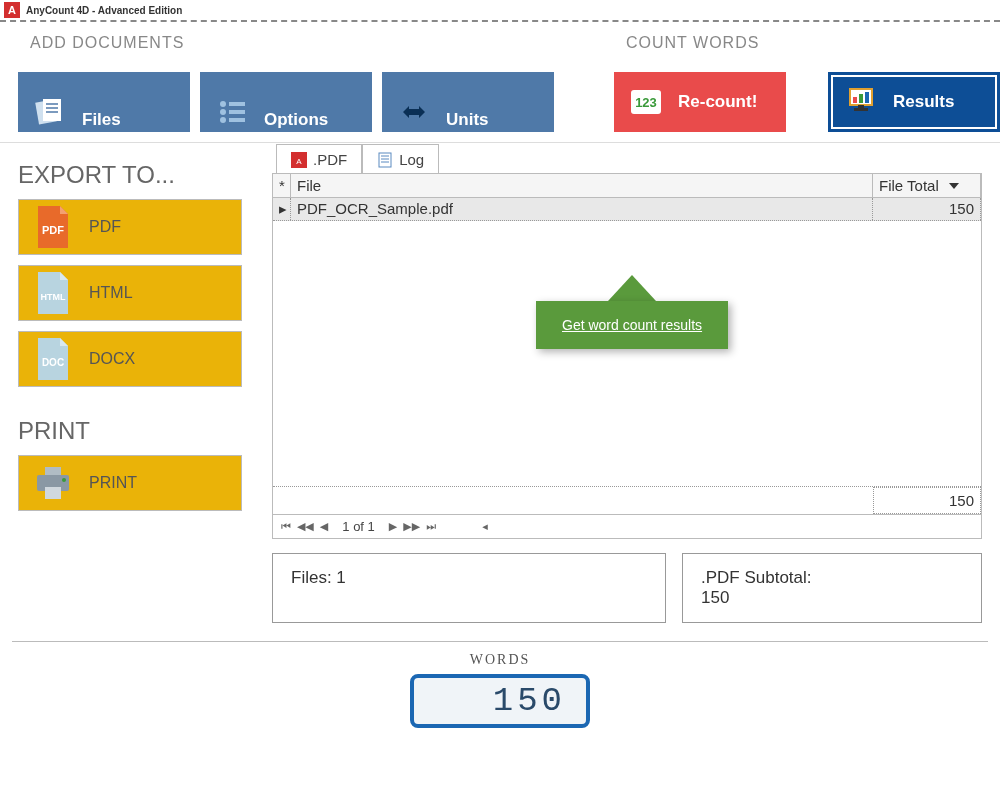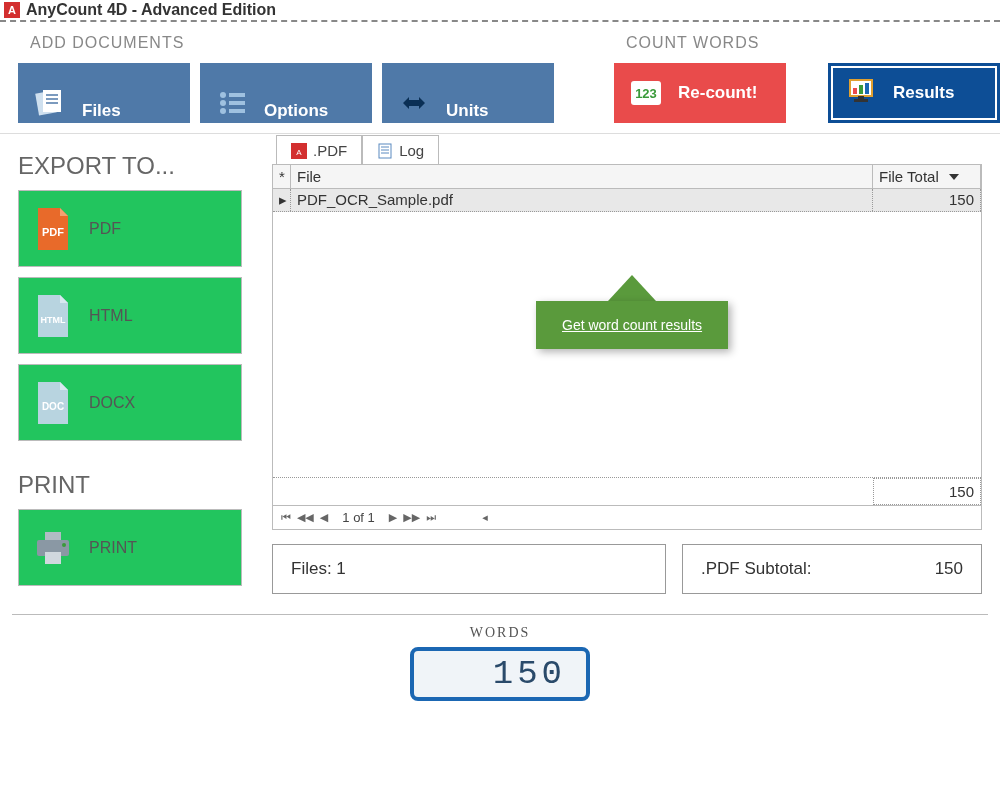--- a/index.html
+++ b/index.html
@@ -1,36 +1,36 @@
 <!DOCTYPE html>
 <html><head>
 <meta charset="utf-8">
 <style>
 * { box-sizing: border-box; margin: 0; padding: 0; }
 body { font-family: "Segoe UI", Arial, sans-serif; font-size: 14px; color: #333; background: #fff; width: 1000px; height: 790px; overflow: hidden; position: relative; }
 
 .titlebar { display: flex; align-items: center; height: 22px; border-bottom: 2px dashed #888; padding-left: 4px; }
 .titlebar .app-icon { width: 16px; height: 16px; background: #d32f2f; color: #fff; font-weight: bold; font-size: 11px; display: flex; align-items: center; justify-content: center; margin-right: 6px; }
-.titlebar .title { font-weight: bold; font-size: 16px; }
+.titlebar .title { font-weight: bold; font-size: 10px; }
 
 .ribbon { display: flex; padding: 12px 18px 10px 18px; gap: 60px; border-bottom: 1px solid #ddd; }
 .group-section { display: flex; flex-direction: column; }
-.group-label { color: #888; font-size: 16px; letter-spacing: 1px; margin-bottom: 11px; padding-left: 12px; }
+.group-label { color: #888; font-size: 16px; letter-spacing: 1px; margin-bottom: 20px; padding-left: 12px; }
 .group-buttons { display: flex; gap: 10px; }
 
 .big-btn { width: 172px; height: 60px; display: flex; align-items: center; gap: 14px; padding-left: 12px; color: #fff; font-size: 17px; font-weight: 600; cursor: pointer; border: 2px solid transparent; }
 .big-btn.blue { background: #4f79a8; align-items: flex-end; }
 .big-btn.red { background: #e94b4b; }
 .big-btn.navy { background: #0d4e96; border: 3px solid #0d4e96; outline: 2px solid #fff; outline-offset: -5px; margin-left: 32px; }
 .big-btn .icon-wrap { width: 36px; height: 36px; display: flex; align-items: center; justify-content: center; }
 
 .content { display: flex; padding: 0 18px; gap: 26px; }
 .sidebar { width: 228px; padding-top: 12px; }
 .side-label { font-size: 24px; color: #666; margin-bottom: 10px; margin-top: 6px; }
-.side-btn { border: 1px solid #bbb; width: 224px; height: 77px; display: flex; align-items: center; gap: 16px; padding-left: 14px; cursor: pointer; margin-bottom: 10px; background: #22c55e; }
+.side-btn { border: 1px solid #bbb; width: 224px; height: 56px; display: flex; align-items: center; gap: 16px; padding-left: 14px; cursor: pointer; margin-bottom: 10px; background: #eab308; }
 .side-btn .s-icon { width: 40px; height: 46px; display: flex; align-items: center; justify-content: center; }
 .side-btn .s-label { font-size: 16px; color: #555; }
 
 .main { flex: 1; padding-top: 0; position: relative; }
 .tabs { display: flex; border-bottom: 1px solid #bbb; margin-left: 4px; }
 .tab { border: 1px solid #bbb; border-bottom: none; padding: 6px 14px; display: flex; align-items: center; gap: 6px; font-size: 15px; color: #444; cursor: pointer; background: #fff; position: relative; top: 1px; }
 .tab:first-child { margin-left: 0; }
 
 .grid-area { border: 1px solid #bbb; margin-top: -1px; background: #fff; position: relative; }
 .grid-header { display: flex; background: #f5f5f5; border-bottom: 1px solid #bbb; font-size: 15px; }
@@ -50,21 +50,21 @@
 .fr-spacer { flex: 1; }
 .fr-total { width: 108px; text-align: right; padding: 4px 6px; border: 1px dotted #999; }
 
 .pager { display: flex; align-items: center; gap: 6px; padding: 4px 8px; border-top: 1px solid #bbb; font-size: 13px; color: #444; }
 .pager span.nav { cursor: pointer; color: #666; font-size: 11px; }
 .pager .page-of { margin: 0 8px; }
 
 .summary-row { display: flex; gap: 16px; margin-top: 14px; }
 .summary-box { border: 1px solid #999; padding: 14px 18px; font-size: 17px; color: #333; display: flex; }
 .summary-box.files { flex: 1; }
-.summary-box.subtotal { width: 300px; justify-content: space-between; }
+.summary-box.subtotal { width: 300px; justify-content: center; flex-direction: column; }
 
 .bottom-divider { border-top: 1px solid #bbb; margin: 18px 12px 0 12px; }
 
 .words-section { text-align: center; margin-top: 10px; }
 .words-label { font-size: 14px; letter-spacing: 2px; color: #555; margin-bottom: 6px; font-family: Liberation Serif, serif; }
 .lcd { display: inline-block; border: 4px solid #1b67b3; border-radius: 8px; padding: 4px 20px; background: #f0f4f8; font-family: "Courier New", monospace; font-size: 34px; color: #2a4a6a; letter-spacing: 4px; min-width: 180px; text-align: right; }
 
 .callout { position: absolute; left: 536px; top: 275px; z-index: 10; }
 .callout-arrow { width: 0; height: 0; border-left: 24px solid transparent; border-right: 24px solid transparent; border-bottom: 26px solid #5a9a3c; margin-left: 72px; }
 .callout-box { background: #5a9a3c; color: #fff; font-size: 14px; font-weight: 500; padding: 16px 26px; box-shadow: 3px 3px 8px rgba(0,0,0,0.3); text-decoration: underline; }

